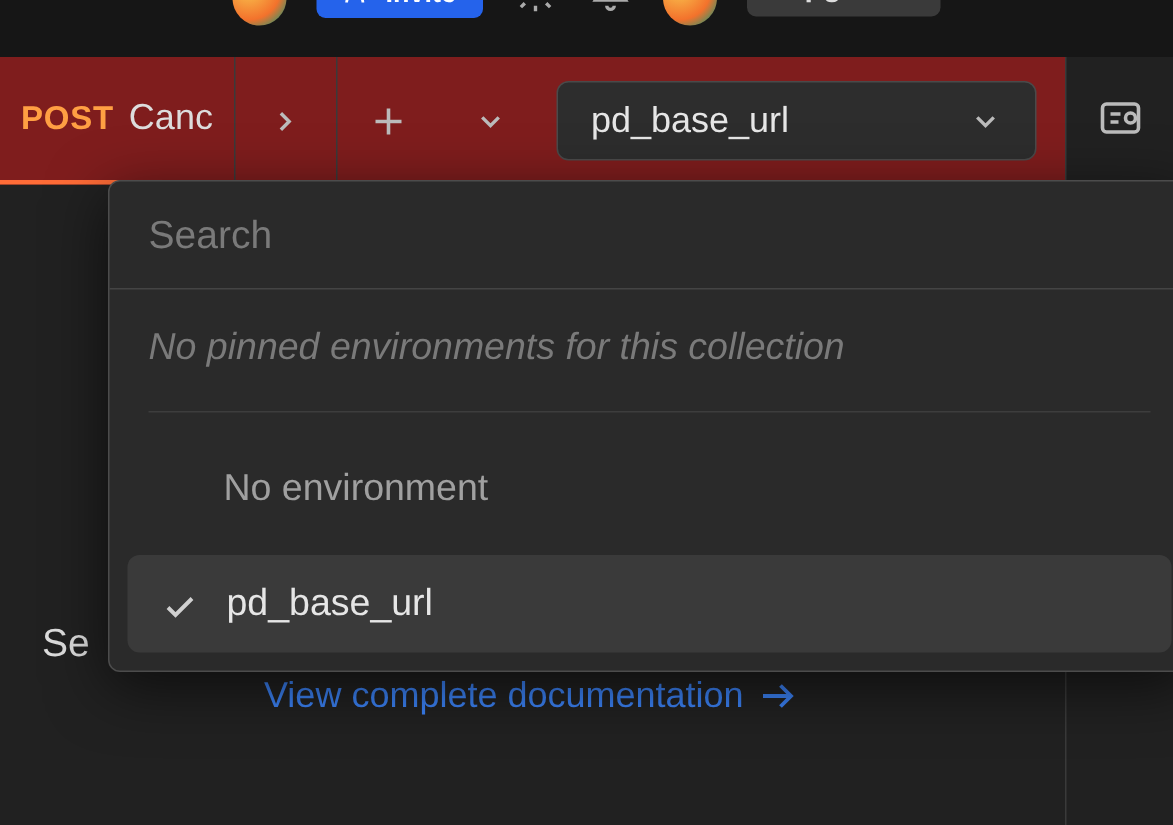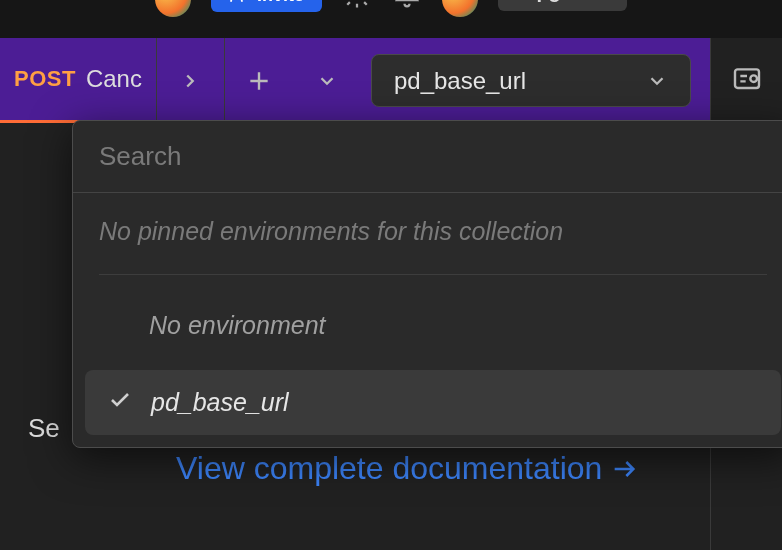--- a/index.html
+++ b/index.html
@@ -59,21 +59,21 @@
     font-weight: 600;
     position: relative;
     top: -28px;
   }
 
   
   .tabrow {
     display: flex;
     align-items: stretch;
     height: 85px;
-    background: #4c1d95;
+    background: #7f1d1d;
   }
   .tab {
     display: flex;
     align-items: center;
     padding: 0 14px;
     border-bottom: 3px solid transparent;
     color: #ddd;
     font-size: 24px;
     gap: 10px;
     border-right: 1px solid #3a3a3a;
@@ -138,21 +138,21 @@
     position: absolute;
     left: 28px;
     top: 266px;
     margin-top: 24px;
   }
   .doc-link {
     position: absolute;
     left: 176px;
     top: 450px;
     color: #3b82f6;
-    font-size: 32px;
+    font-size: 24px;
     display: flex;
     align-items: center;
     gap: 8px;
   }
 
   
   .dropdown {
     position: absolute;
     left: 58px;
     top: 120px;
@@ -186,28 +186,27 @@
     padding: 24px 26px 10px;
     font-style: italic;
   }
   .dd-divider2 {
     height: 1px;
     background: #3d3d3d;
     margin: 18px 26px;
   }
   .dd-item {
     display: flex;
-    align-items: flex-start;
+    align-items: flex-end;
     gap: 18px;
     padding: 18px 26px 18px 48px;
     font-size: 25px;
     color: #d0d0d0;
     border-radius: 8px;
     margin: 0 12px 12px;
-    font-style: italic;
   }
   .dd-item.no-env {
     color: #a0a0a0;
     padding-left: 64px;
   }
   .dd-item.selected {
     background: #3a3a3a;
     color: #e6e6e6;
     padding-left: 22px;
   }

